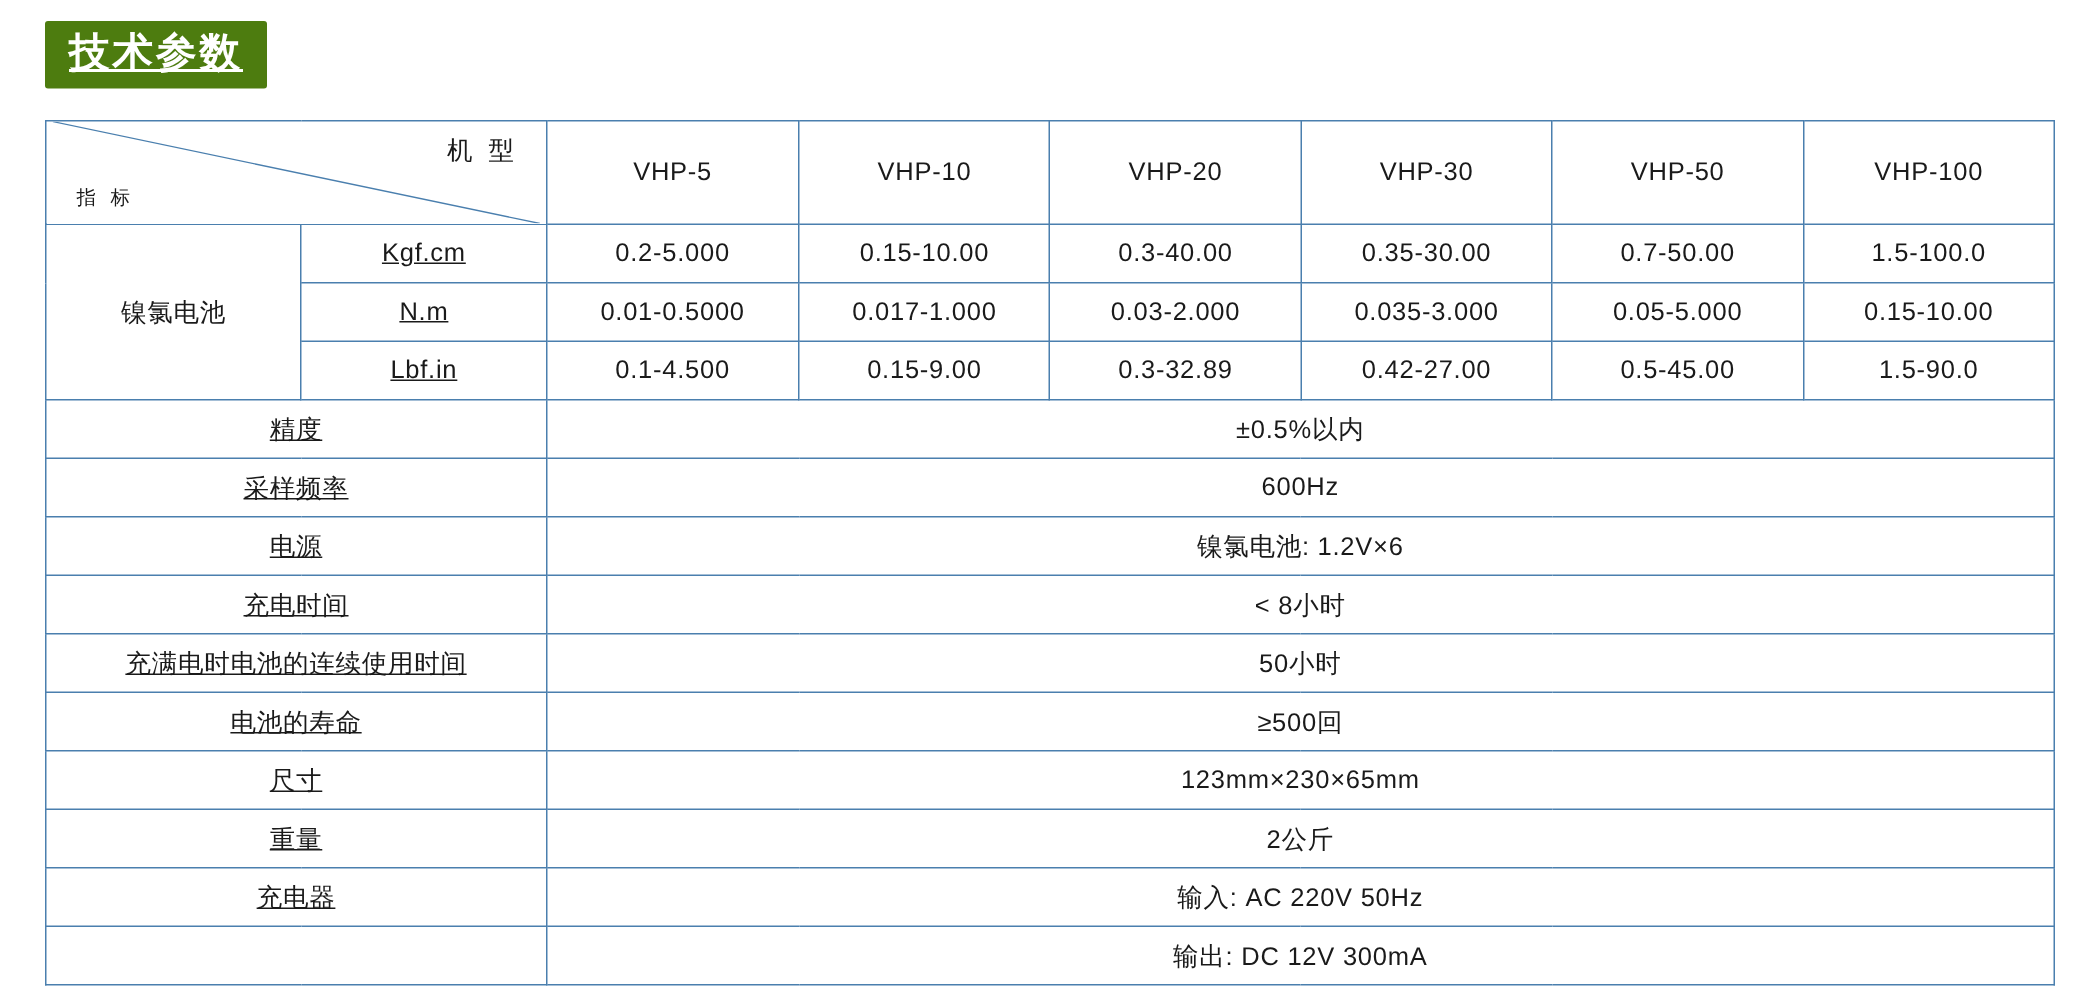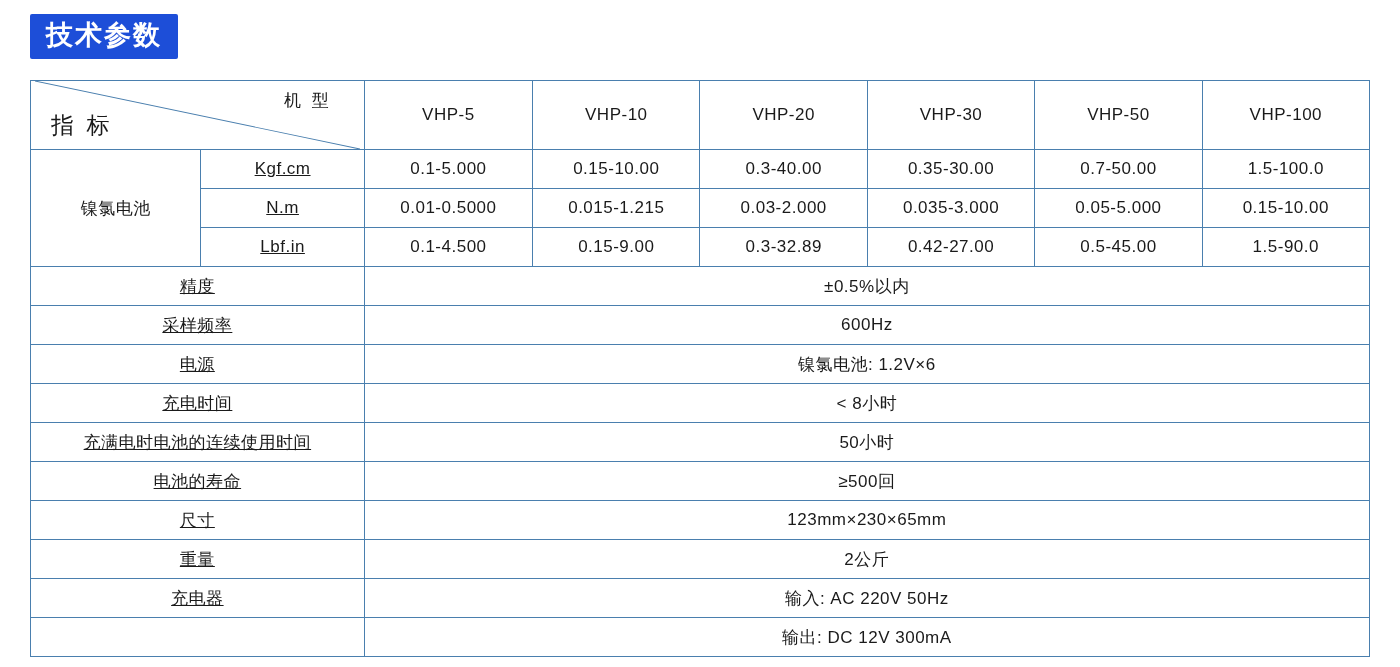--- a/index.html
+++ b/index.html
@@ -17,28 +17,29 @@
   .page {
     position: relative;
     width: 1400px;
     height: 667px;
     box-sizing: border-box;
   }
   .title-badge {
     position: absolute;
     left: 30px;
     top: 14px;
-    background: #1d4ed8;
+    background: #4d7c0f;
     color: #ffffff;
     font-size: 27px;
     font-weight: bold;
     letter-spacing: 2px;
     padding: 8px 16px 10px 16px;
     line-height: 1;
     border-radius: 2px;
+    text-decoration: underline;
   }
   table.spec {
     position: absolute;
     left: 30px;
     top: 80px;
     width: 1340px;
     border-collapse: collapse;
     table-layout: fixed;
     font-size: 17px;
   }
@@ -77,30 +78,30 @@
     top: 0;
     width: 100%;
     height: 100%;
   }
   .corner-inner .diag line {
     stroke: #4a7fae;
     stroke-width: 1;
   }
   .corner-top {
     position: absolute;
-    right: 28px;
+    right: 14px;
     top: 8px;
     font-size: 17px;
     letter-spacing: 3px;
   }
   .corner-bottom {
     position: absolute;
     left: 16px;
     bottom: 8px;
-    font-size: 23px;
+    font-size: 13px;
     letter-spacing: 3px;
   }
   td.merged-label {
     background: #9fd0ea;
   }
   td.value-wide {
     background: #ffffff;
   }
   td.empty-label {
     background: #9fd0ea;
@@ -140,32 +141,32 @@
         <td class="head">VHP-10</td>
         <td class="head">VHP-20</td>
         <td class="head">VHP-30</td>
         <td class="head">VHP-50</td>
         <td class="head">VHP-100</td>
       </tr>
 
       <tr>
         <td class="merged-label" rowspan="3">镍氯电池</td>
         <td class="label">Kgf.cm</td>
-        <td>0.1-5.000</td>
+        <td>0.2-5.000</td>
         <td>0.15-10.00</td>
         <td>0.3-40.00</td>
         <td>0.35-30.00</td>
         <td>0.7-50.00</td>
         <td>1.5-100.0</td>
       </tr>
 
       <tr>
         <td class="label">N.m</td>
         <td>0.01-0.5000</td>
-        <td>0.015-1.215</td>
+        <td>0.017-1.000</td>
         <td>0.03-2.000</td>
         <td>0.035-3.000</td>
         <td>0.05-5.000</td>
         <td>0.15-10.00</td>
       </tr>
 
       <tr>
         <td class="label">Lbf.in</td>
         <td>0.1-4.500</td>
         <td>0.15-9.00</td>

